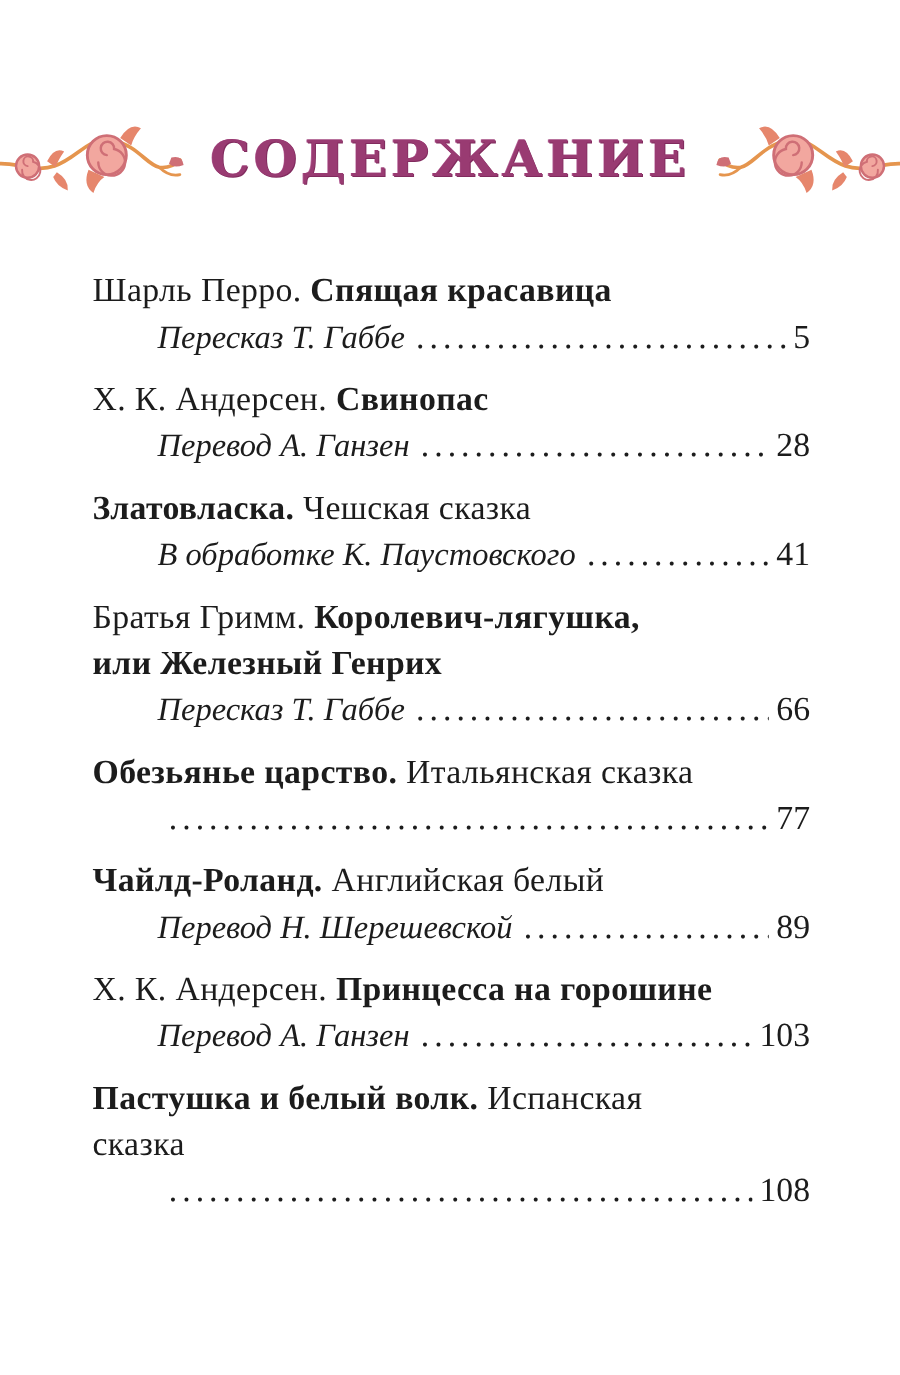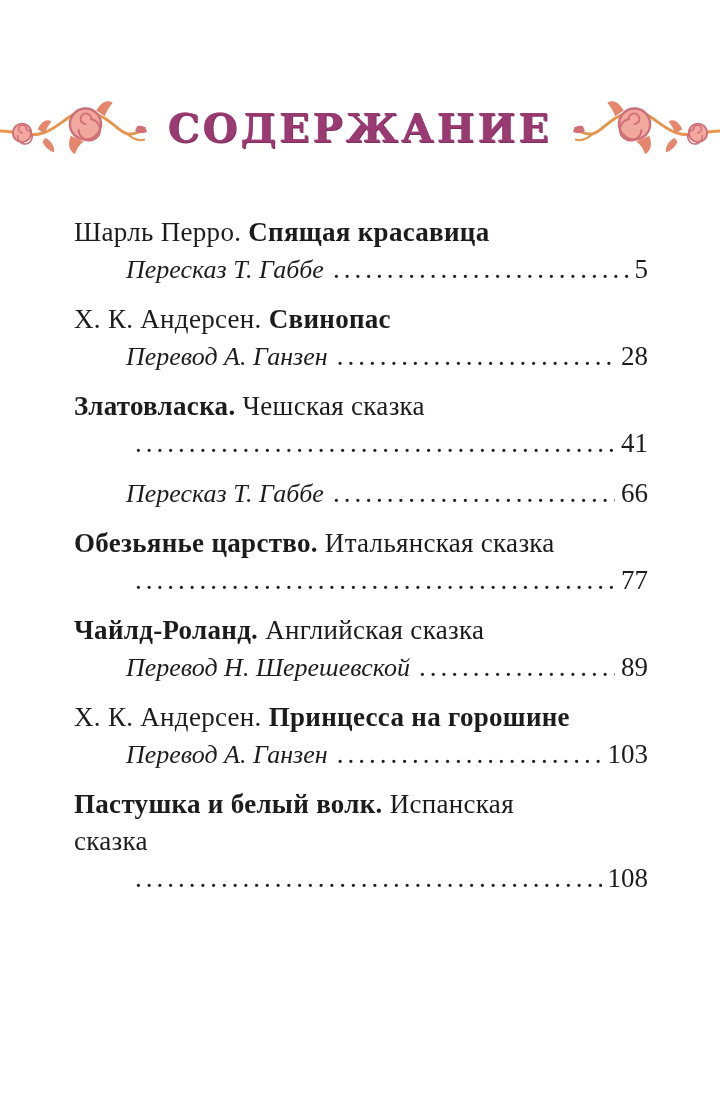--- a/index.html
+++ b/index.html
@@ -155,43 +155,45 @@
     <p class="credit-line">
       <span class="credit">Перевод А. Ганзен</span>
       <span class="dots">..........................................................................................</span>
       <span class="pagenum">28</span>
     </p>
   </section>
 
   <section class="entry">
     <p class="entry-title"><span class="b">Златовласка.</span><span class="r"> Чешская сказка</span></p>
     <p class="credit-line">
+      <span class="credit">В обработке К. Паустовского</span>
       <span class="dots">..........................................................................................</span>
       <span class="pagenum">41</span>
     </p>
   </section>
 
   <section class="entry">
+    <p class="entry-title"><span class="r">Братья Гримм. </span><span class="b">Королевич-лягушка,</span><br><span class="b">или Железный Генрих</span></p>
     <p class="credit-line">
       <span class="credit">Пересказ Т. Габбе</span>
       <span class="dots">..........................................................................................</span>
       <span class="pagenum">66</span>
     </p>
   </section>
 
   <section class="entry">
     <p class="entry-title"><span class="b">Обезьянье царство.</span><span class="r"> Итальянская сказка</span></p>
     <p class="credit-line">
       <span class="dots">..........................................................................................</span>
       <span class="pagenum">77</span>
     </p>
   </section>
 
   <section class="entry">
-    <p class="entry-title"><span class="b">Чайлд-Роланд.</span><span class="r"> Английская сказка</span></p>
+    <p class="entry-title"><span class="b">Чайлд-Роланд.</span><span class="r"> Английская белый</span></p>
     <p class="credit-line">
       <span class="credit">Перевод Н. Шерешевской</span>
       <span class="dots">..........................................................................................</span>
       <span class="pagenum">89</span>
     </p>
   </section>
 
   <section class="entry">
     <p class="entry-title"><span class="r">Х. К. Андерсен. </span><span class="b">Принцесса на горошине</span></p>
     <p class="credit-line">

